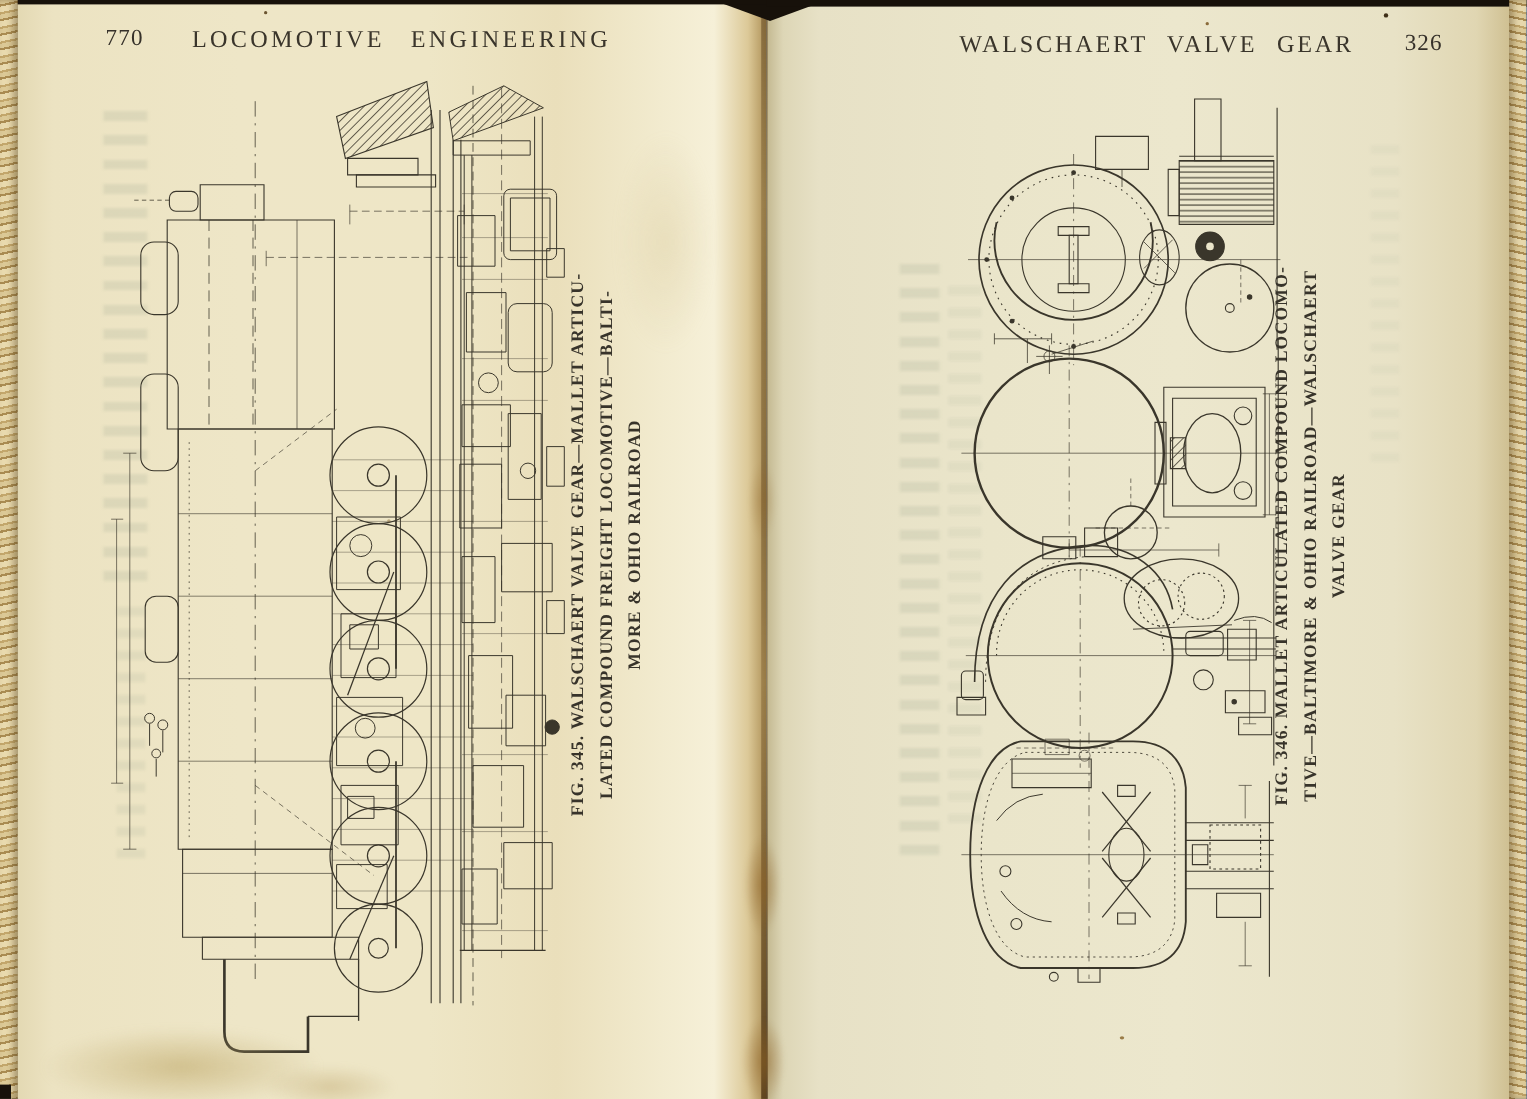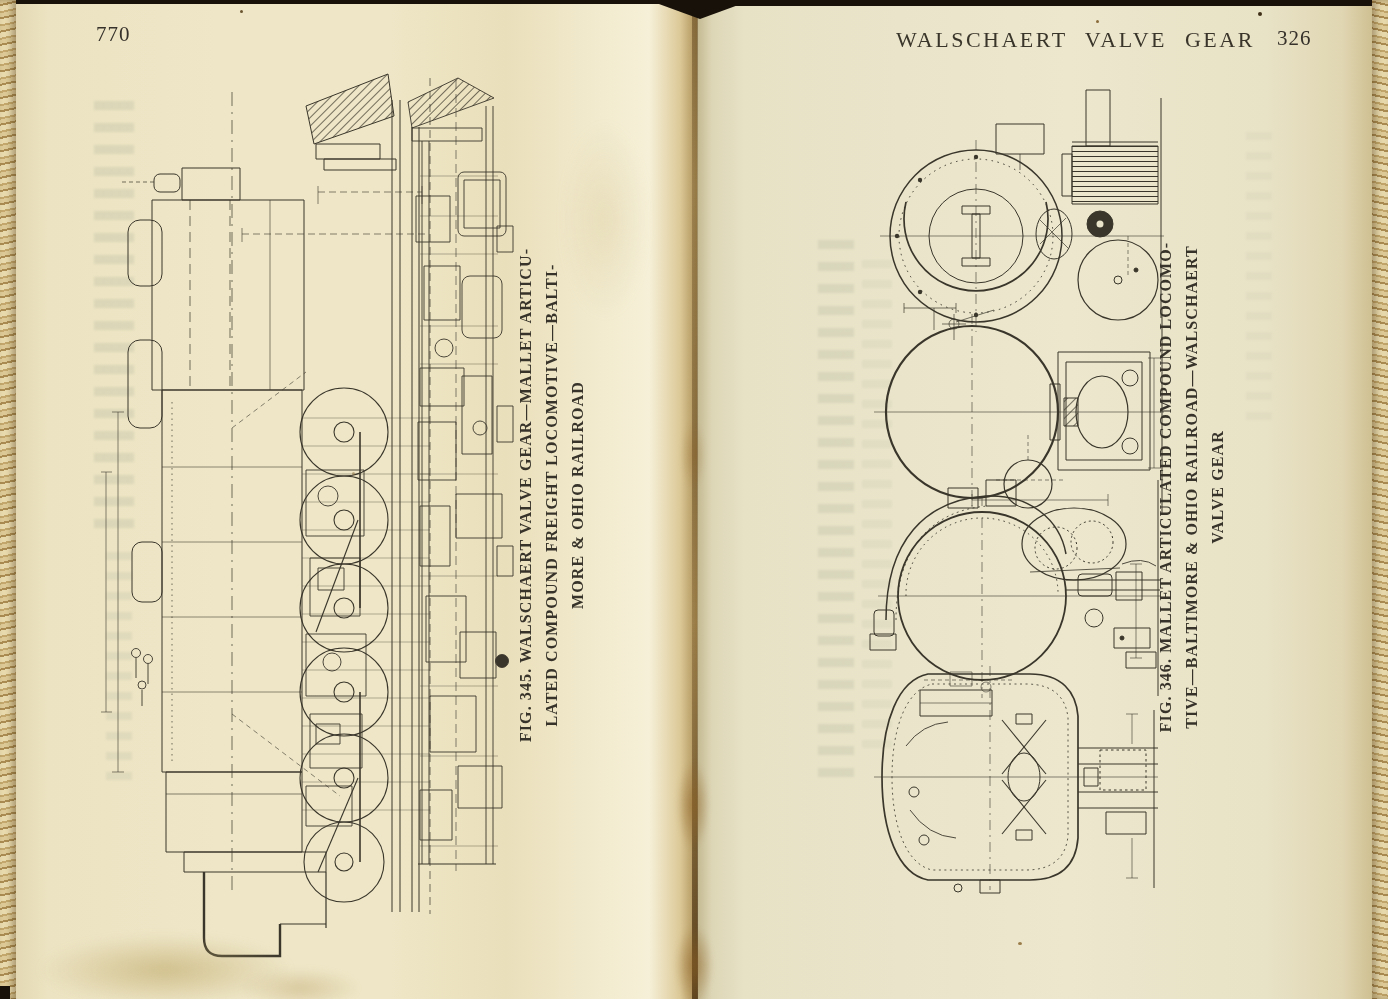--- a/index.html
+++ b/index.html
@@ -90,21 +90,22 @@
 
   <div id="gutter-crease"></div>
   <div class="gutter-blob" style="left:676px;top:760px;width:34px;height:90px;"></div>
   <div class="gutter-blob" style="left:674px;top:925px;width:40px;height:80px;"></div>
   <div class="gutter-blob" style="left:680px;top:420px;width:26px;height:70px;opacity:.5;"></div>
   <div id="gutter-notch"></div>
   <div class="corner-shadow" style="left:0;top:0;width:1388px;height:4px;"></div>
   <div class="corner-shadow" style="left:697px;top:0;width:691px;height:6px;"></div>
 
   <div class="page-number" style="left:96px;top:22px;">770</div>
-  <div class="running-head" style="left:872px;top:27px;width:340px;letter-spacing:2.5px;word-spacing:10px;margin-left:24px;">WALSCHAERT VALVE GEAR</div>
+  <div class="running-head" style="left:150px;top:23px;width:430px;">LOCOMOTIVE ENGINEERING</div>
+  <div class="running-head" style="left:872px;top:27px;width:340px;letter-spacing:2.5px;word-spacing:10px;">WALSCHAERT VALVE GEAR</div>
   <div class="page-number" style="left:1277px;top:26px;">326</div>
 
   <div class="ghost-col ghost-a" style="left:94px;top:98px;width:40px;height:430px;"></div>
   <div class="ghost-col ghost-b" style="left:106px;top:540px;width:26px;height:240px;"></div>
   <div class="ghost-col ghost-a" style="left:818px;top:232px;width:36px;height:545px;"></div>
   <div class="ghost-col ghost-b" style="left:862px;top:248px;width:30px;height:500px;opacity:.8;"></div>
   <div class="ghost-col ghost-b" style="left:1246px;top:120px;width:26px;height:300px;opacity:.55;"></div>
 
   <svg width="345" height="845" viewBox="0 0 345 845" style="left:92px;top:72px;">
     <defs>

